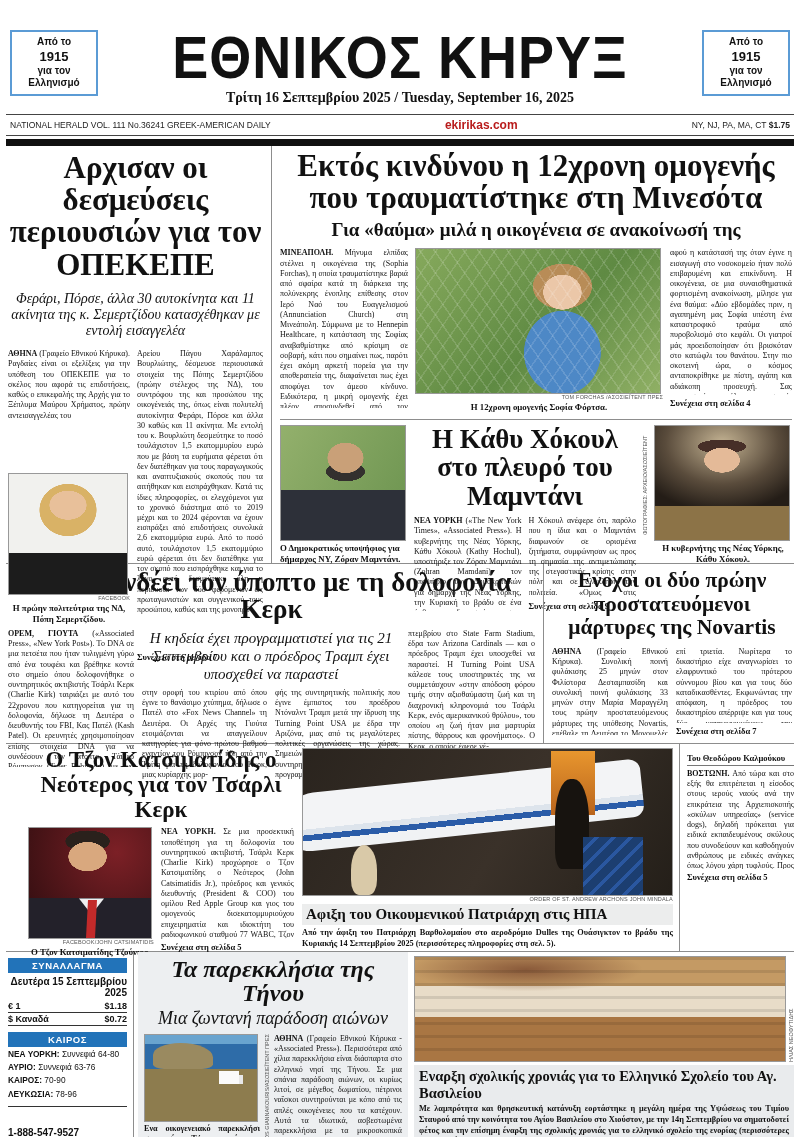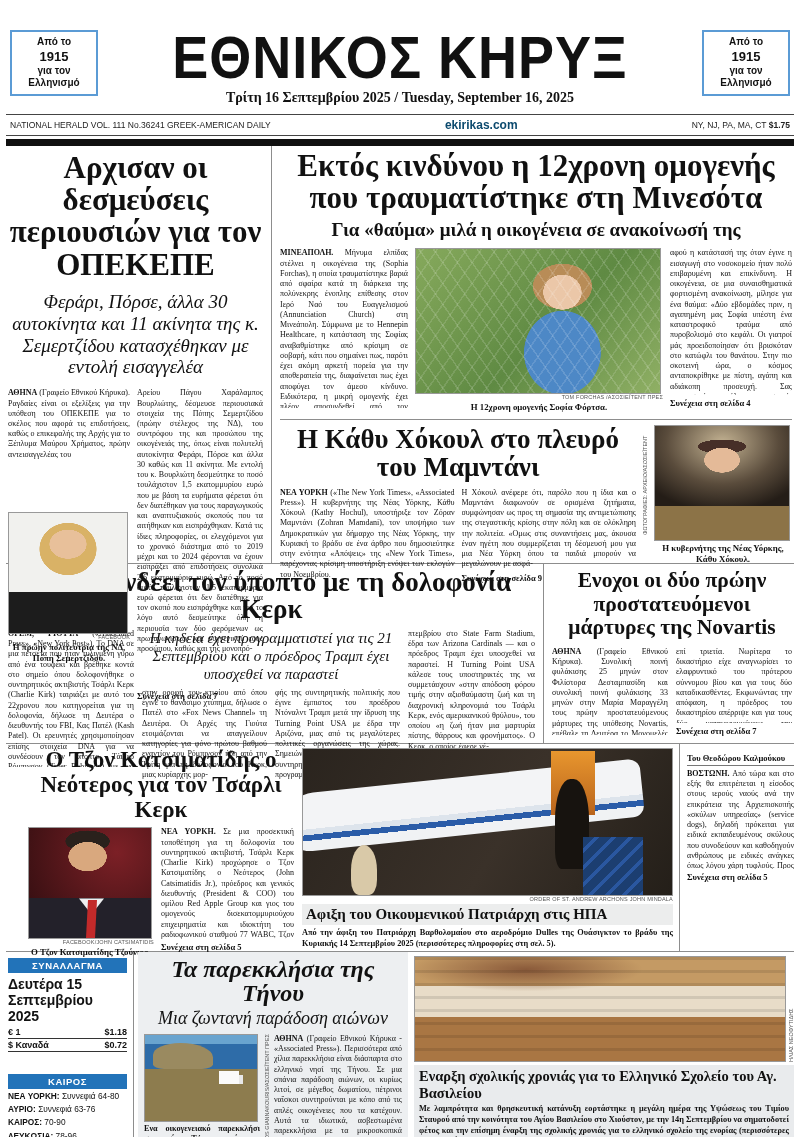--- a/index.html
+++ b/index.html
@@ -7,42 +7,42 @@
   .page { width:800px; height:1137px; margin:0 auto; background:#fff; color:#111; overflow:hidden; position:relative; padding:6px 6px 0 6px; }
 
   
   .masthead { display:flex; align-items:flex-start; justify-content:space-between; padding:24px 4px 0 4px; }
   .founded-box { border:2px solid #5b9bd5; width:88px; padding:4px 2px; text-align:center; font-family:"Liberation Sans", sans-serif; font-size:10px; line-height:1.25; font-weight:bold; }
   .founded-box .yr { font-size:13px; font-weight:bold; }
   .mast-center { flex:1; text-align:center; }
   .mast-title { font-family:"Liberation Sans", sans-serif; font-weight:900; font-size:54px; line-height:1; letter-spacing:1px; transform:scaleY(1.08); }
   .mast-date { font-weight:bold; font-size:14px; margin-top:6px; }
   .infobar { display:flex; justify-content:space-between; align-items:center; border-top:1px solid #444; border-bottom:1px solid #444; margin-top:8px; padding:3px 4px; font-family:"Liberation Sans", sans-serif; font-size:8.5px; color:#222; }
-  .site { color:#0c4a6e; font-weight:bold; font-size:12px; }
+  .site { color:#b91c1c; font-weight:bold; font-size:12px; }
   .blackbar { height:7px; background:#101010; margin-top:3px; }
 
   
   .hl { font-weight:bold; text-align:center; }
   .sub { font-style:italic; text-align:center; }
   .body-t { font-size:8px; line-height:1.28; text-align:justify; }
   .clip { overflow:hidden; }
   .cont { font-weight:bold; font-size:8.5px; margin-top:3px; }
   .cap { font-weight:bold; font-size:8.8px; line-height:1.2; text-align:center; margin-top:2px; }
   .cred { font-family:"Liberation Sans", sans-serif; font-size:5.5px; color:#555; text-align:right; letter-spacing:.2px; }
   .vcred { writing-mode:vertical-rl; transform:rotate(180deg); font-family:"Liberation Sans", sans-serif; font-size:5.5px; color:#555; white-space:nowrap; overflow:hidden; }
   .ph { border:1px solid #999; position:relative; overflow:hidden; }
   .row { display:flex; }
   .vdiv { border-right:1px solid #8d8d8d; }
   .hdiv { border-bottom:1px solid #8d8d8d; }
 
   
   .row1 { height:418px; }
   .col-opekepe { width:266px; padding:6px 8px 0 2px; }
   .op-hl { font-size:31px; line-height:1.04; }
-  .op-sub { font-size:19px; line-height:1.15; margin-top:10px; }
+  .op-sub { font-size:14px; line-height:1.15; margin-top:10px; }
   .op-cols { display:flex; gap:7px; margin-top:10px; }
   .op-a { width:122px; }
   .op-b { flex:1; }
   .ph-semertzidou { width:120px; height:122px; margin-top:6px;
     background:
       radial-gradient(ellipse 26% 20% at 50% 26%, #e8c09a 60%, rgba(0,0,0,0) 61%),
       radial-gradient(ellipse 40% 36% at 50% 30%, #d9b266 60%, rgba(0,0,0,0) 61%),
       linear-gradient(to top, #1c1c1c 34%, rgba(0,0,0,0) 34%),
       #f1f1ee; }
   .main-zone { flex:1; padding:4px 2px 0 8px; }
@@ -118,21 +118,21 @@
   .pt-title { font-size:15px; font-weight:bold; background:#eceded; padding:2px 4px; margin-top:2px; }
   .pt-text { font-size:8.3px; font-weight:bold; line-height:1.3; text-align:justify; margin-top:3px; }
   .col-dogs { flex:1; padding:4px 0 0 7px; }
   .dg-hl { font-size:16.5px; line-height:1.1; font-style:italic; }
   .dg-by { font-size:8.5px; font-weight:bold; text-align:left; margin:5px 0 3px 0; border-bottom:1px solid #777; padding-bottom:2px; }
 
   
   .row4 { height:206px; border-top:1px solid #8d8d8d; }
   .col-info { width:128px; padding:6px 6px 0 2px; font-family:"Liberation Sans", sans-serif; }
   .bluebar { background:#2273b9; color:#fff; font-weight:bold; font-size:9.5px; text-align:center; padding:2px 0; letter-spacing:.5px; }
-  .fx-date { font-weight:bold; font-size:14px; margin:3px 0 2px 0; text-align:left; }
+  .fx-date { font-weight:bold; font-size:10px; margin:3px 0 2px 0; text-align:right; }
   .fx-row { display:flex; justify-content:space-between; font-size:9px; font-weight:bold; border-bottom:1px solid #333; padding:1px 0; }
   .wx { font-size:8.3px; margin-top:2px; line-height:1.35; }
   .wx b { font-weight:bold; }
   .phones { margin-top:6px; border-top:1px solid #333; padding-top:20px; font-weight:bold; font-size:10px; line-height:1.15; }
   .col-tinos { width:270px; margin-left:4px; background:#edeff1; padding:5px 6px; }
   .tn-hl { font-size:24px; line-height:1; font-style:italic; }
   .tn-sub { font-size:18px; margin-top:3px; }
   .tn-row { display:flex; gap:4px; margin-top:5px; }
   .tn-pcol { width:116px; }
   .ph-tinos { width:114px; height:88px;
@@ -218,20 +218,24 @@
           <div class="mn-c2">
             <div class="body-t clip" style="height:147px">αφού η κατάστασή της όταν έγινε η εισαγωγή στο νοσοκομείο ήταν πολύ επιβαρυμένη και επικίνδυνη. Η οικογένεια, σε μια συναισθηματικά φορτισμένη ανακοίνωση, μίλησε για ένα θαύμα: «Δύο εβδομάδες πριν, η αγαπημένη μας Σοφία υπέστη ένα καταστροφικό τραύμα από πυροβολισμό στο κεφάλι. Οι γιατροί μάς προειδοποίησαν ότι βρισκόταν στο κατώφλι του θανάτου. Στην πιο σκοτεινή ώρα, ο κόσμος ανταποκρίθηκε με πίστη, αγάπη και αδιάκοπη προσευχή. Σας ευχαριστούμε για όλες τις προσευχές και τη στήριξη από κάθε γωνιά του πλανήτη».</div>
             <div class="cont">Συνέχεια στη σελίδα 4</div>
           </div>
         </div>
       </div>
 
       <div class="mz-sep"></div>
 
       <div class="hoch">
+        <div class="hk-p1">
+          <div class="ph ph-mamdani"></div>
+          <div class="cap" style="text-align:left">Ο Δημοκρατικός υποψήφιος για δήμαρχος ΝΥ, Ζόραν Μαμντάνι.</div>
+        </div>
         <div class="hk-mid">
           <div class="hl hk-hl">Η Κάθυ Χόκουλ στο πλευρό του Μαμντάνι</div>
           <div class="hk-cols">
             <div style="flex:1">
               <div class="body-t clip" style="height:95px"><b>ΝΕΑ ΥΟΡΚΗ</b> <span>(«The New York Times», «Associated Press»). Η κυβερνήτης της Νέας Υόρκης, Κάθυ Χόκουλ (Kathy Hochul), υποστήριξε τον Ζόραν Μαμντάνι (Zohran Mamdani), τον υποψήφιο των Δημοκρατικών για δήμαρχο της Νέας Υόρκης, την Κυριακή το βράδυ σε ένα άρθρο που δημοσιεύτηκε στην ενότητα «Απόψεις» της «New York Times», παρέχοντας κρίσιμη υποστήριξη ενόψει των εκλογών του Νοεμβρίου.</span></div>
             </div>
             <div style="flex:1">
               <div class="body-t clip" style="height:82px">Η Χόκουλ ανέφερε ότι, παρόλο που η ίδια και ο Μαμντάνι διαφωνούν σε ορισμένα ζητήματα, συμφώνησαν ως προς τη σημασία της αντιμετώπισης της στεγαστικής κρίσης στην πόλη και σε ολόκληρη την πολιτεία. «Ομως στις συναντήσεις μας, άκουσα έναν ηγέτη που συμμερίζεται τη δέσμευσή μου για μια Νέα Υόρκη όπου τα παιδιά μπορούν να μεγαλώνουν με ασφά-</div>
               <div class="cont">Συνέχεια στη σελίδα 9</div>
             </div>
@@ -325,21 +329,21 @@
       <div class="bluebar">ΣΥΝΑΛΛΑΓΜΑ</div>
       <div class="fx-date">Δευτέρα 15 Σεπτεμβρίου 2025</div>
       <div class="fx-row">
         <span>€ 1</span>
         <span>$1.18</span>
       </div>
       <div class="fx-row">
         <span>$ Καναδά</span>
         <span>$0.72</span>
       </div>
-      <div class="bluebar" style="margin-top:22px">ΚΑΙΡΟΣ</div>
+      <div class="bluebar" style="margin-top:6px">ΚΑΙΡΟΣ</div>
       <div class="wx"><b>ΝΕΑ ΥΟΡΚΗ:</b> <span>Συννεφιά 64-80</span></div>
       <div class="wx"><b>ΑΥΡΙΟ:</b> <span>Συννεφιά 63-76</span></div>
       <div class="wx"><b>ΚΑΙΡΟΣ:</b> <span>70-90</span></div>
       <div class="wx"><b>ΛΕΥΚΩΣΙΑ:</b> <span>78-96</span></div>
       <div class="phones">
         <div>1-888-547-9527</div>
         <div>1-718-784-5255</div>
       </div>
 
     </div>

